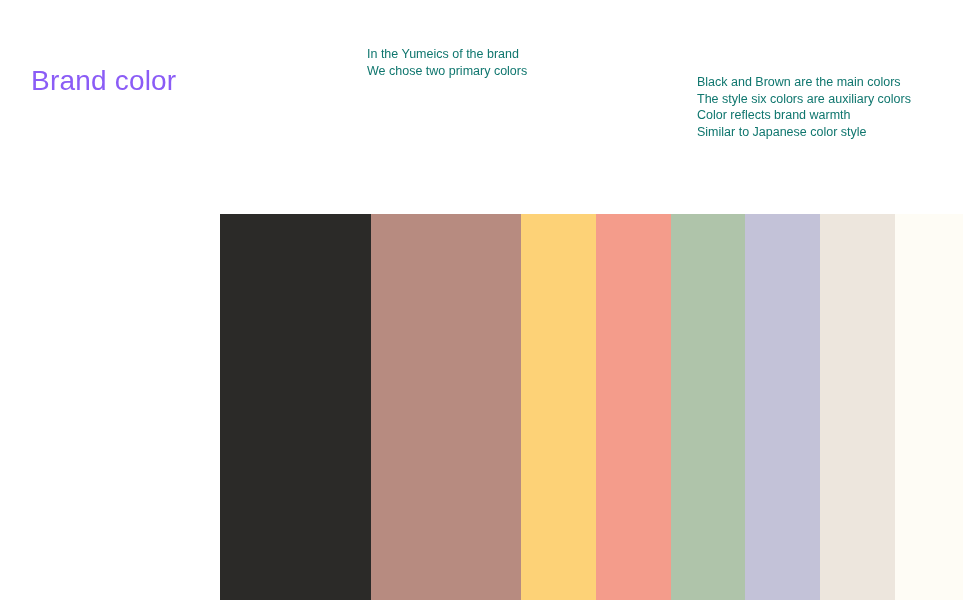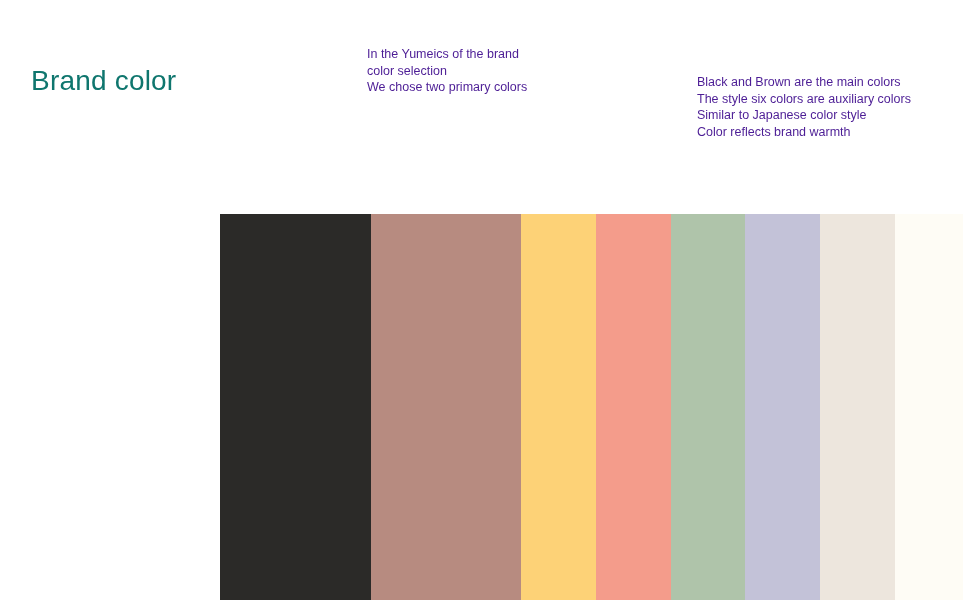--- a/index.html
+++ b/index.html
@@ -23,32 +23,32 @@
   }
 
   
   .page-title {
     position: absolute;
     left: 31px;
     top: 45px;
     font-size: 28px;
     font-weight: 300;
     letter-spacing: 0.2px;
-    color: #0f766e;
+    color: #8b5cf6;
     line-height: 1.2;
     white-space: nowrap;
   }
 
   .desc-block {
     position: absolute;
     top: 46px;
     font-size: 12.5px;
     font-weight: 400;
     line-height: 16.5px;
-    color: #4c1d95;
+    color: #0f766e;
     white-space: nowrap;
   }
   .desc-block.left  { left: 367px; }
   .desc-block.right { left: 697px; margin-top: 28px; }
   .desc-line { display: block; }
 
   
   .swatch-band {
     position: absolute;
     left: 220px;
@@ -66,29 +66,28 @@
 </style>
 </head>
 <body>
 
 <div class="slide">
 
   <h1 class="page-title">Brand color</h1>
 
   <div class="desc-block left">
     <span class="desc-line">In the Yumeics of the brand</span>
-    <span class="desc-line">color selection</span>
     <span class="desc-line">We chose two primary colors</span>
   </div>
 
   <div class="desc-block right">
     <span class="desc-line">Black and Brown are the main colors</span>
     <span class="desc-line">The style six colors are auxiliary colors</span>
+    <span class="desc-line">Color reflects brand warmth</span>
     <span class="desc-line">Similar to Japanese color style</span>
-    <span class="desc-line">Color reflects brand warmth</span>
   </div>
 
   <div class="swatch-band">
       <div class="swatch" style="background: rgb(43, 42, 40); width: 151px;"></div>
       <div class="swatch" style="background: rgb(183, 139, 128); width: 150px;"></div>
       <div class="swatch" style="background: rgb(253, 210, 119); width: 75px;"></div>
       <div class="swatch" style="background: rgb(244, 156, 139); width: 75px;"></div>
       <div class="swatch" style="background: rgb(175, 196, 170); width: 74px;"></div>
       <div class="swatch" style="background: rgb(195, 194, 216); width: 75px;"></div>
       <div class="swatch" style="background: rgb(237, 230, 221); width: 75px;"></div>

